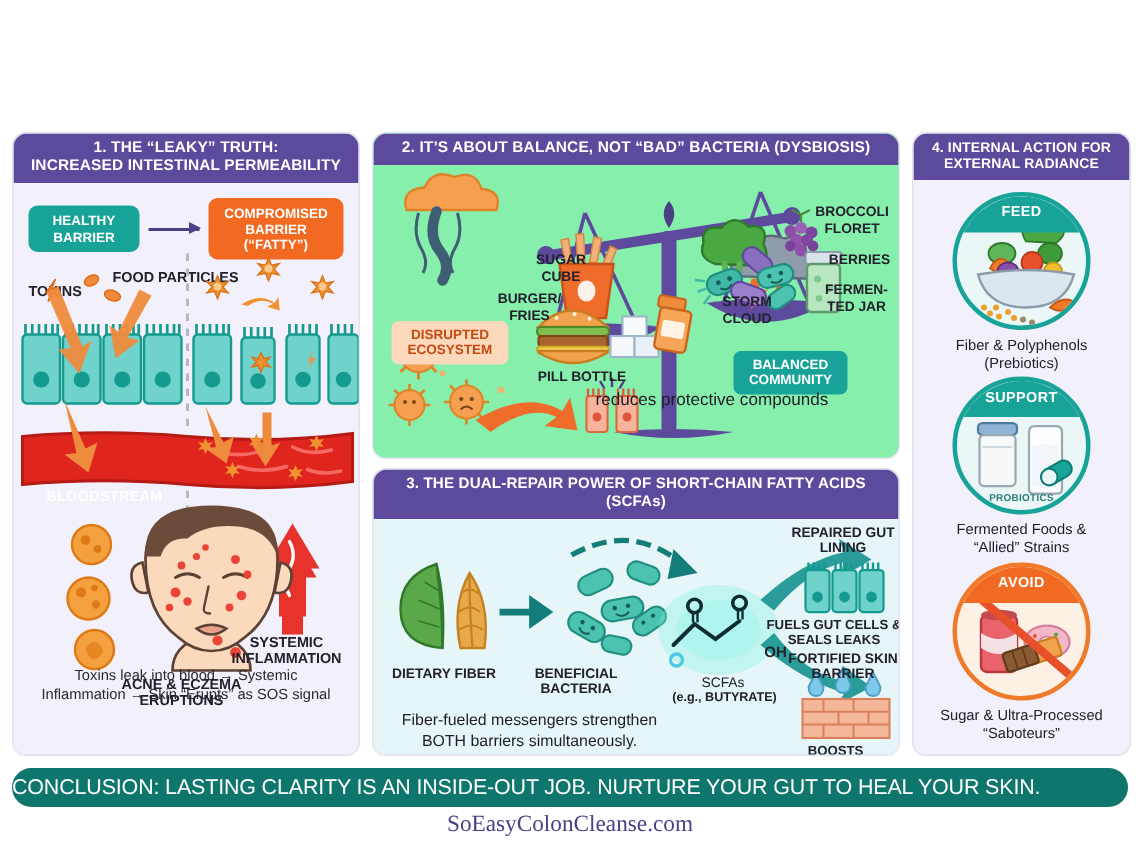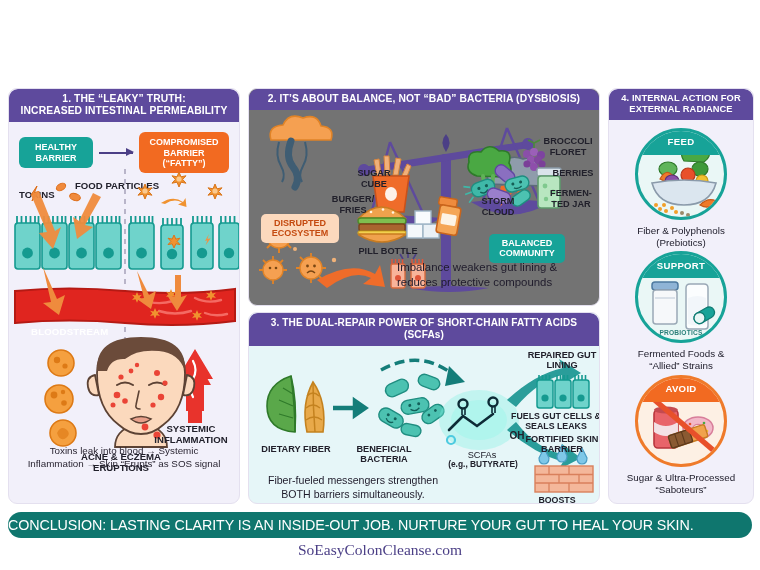--- a/index.html
+++ b/index.html
@@ -96,21 +96,21 @@
   .acne-label {
     position: absolute; left: 48px; bottom: 4px; width: 128px; text-align: center;
     font-weight: bold; font-size: 9.6px; color: #21202b; line-height: 1.15;
   }
   .p1-foot {
     position: absolute; bottom: 7px; left: 0; width: 100%; text-align: center;
     font-size: 9.8px; color: #2b2633; line-height: 1.35;
   }
 
   
-  #panel2 { left: 248px; top: 88px; width: 352px; height: 218px; background: #737373; }
+  #panel2 { left: 248px; top: 88px; width: 352px; height: 218px; background: #86efac; }
   #panel2 .panel-head { font-size: 10.3px; }
   .p2-body { position: relative; height: 196px; }
   .lbl {
     position: absolute; font-weight: bold; color: #21202b;
     font-size: 9.2px; line-height: 1.13; text-align: center;
   }
   .pill-badge {
     position: absolute; border-radius: 5px; font-weight: bold;
     font-size: 9px; line-height: 1.15; text-align: center; padding: 4px 6px;
   }
@@ -536,21 +536,20 @@
       <span class="lbl" style="left:100px;top:58px;width:50px">SUGAR CUBE</span>
       <span class="lbl" style="left:76px;top:84px;width:56px">BURGER/ FRIES</span>
       <span class="lbl" style="left:226px;top:86px;width:46px">STORM CLOUD</span>
       <span class="lbl" style="left:108px;top:136px;width:62px">PILL BOTTLE</span>
       <span class="lbl" style="left:290px;top:26px;width:58px">BROCCOLI FLORET</span>
       <span class="lbl" style="left:300px;top:58px;width:48px">BERRIES</span>
       <span class="lbl" style="left:296px;top:78px;width:52px">FERMEN- TED JAR</span>
       <span class="pill-badge teal" style="left:240px;top:124px;width:76px">BALANCED COMMUNITY</span>
 
       <div class="p2-caption">
-        <div>Imbalance weakens gut lining &amp;</div>
         <div>reduces protective compounds</div>
       </div>
     </div>
   </div>
 
   <div class="panel" id="panel3">
     <div class="panel-head">3. THE DUAL-REPAIR POWER OF SHORT-CHAIN FATTY ACIDS (SCFAs)</div>
     <div class="panel-body p3-body">
       <svg width="352" height="170" viewBox="0 0 352 170" style="position:absolute;left:0;top:0">
 

